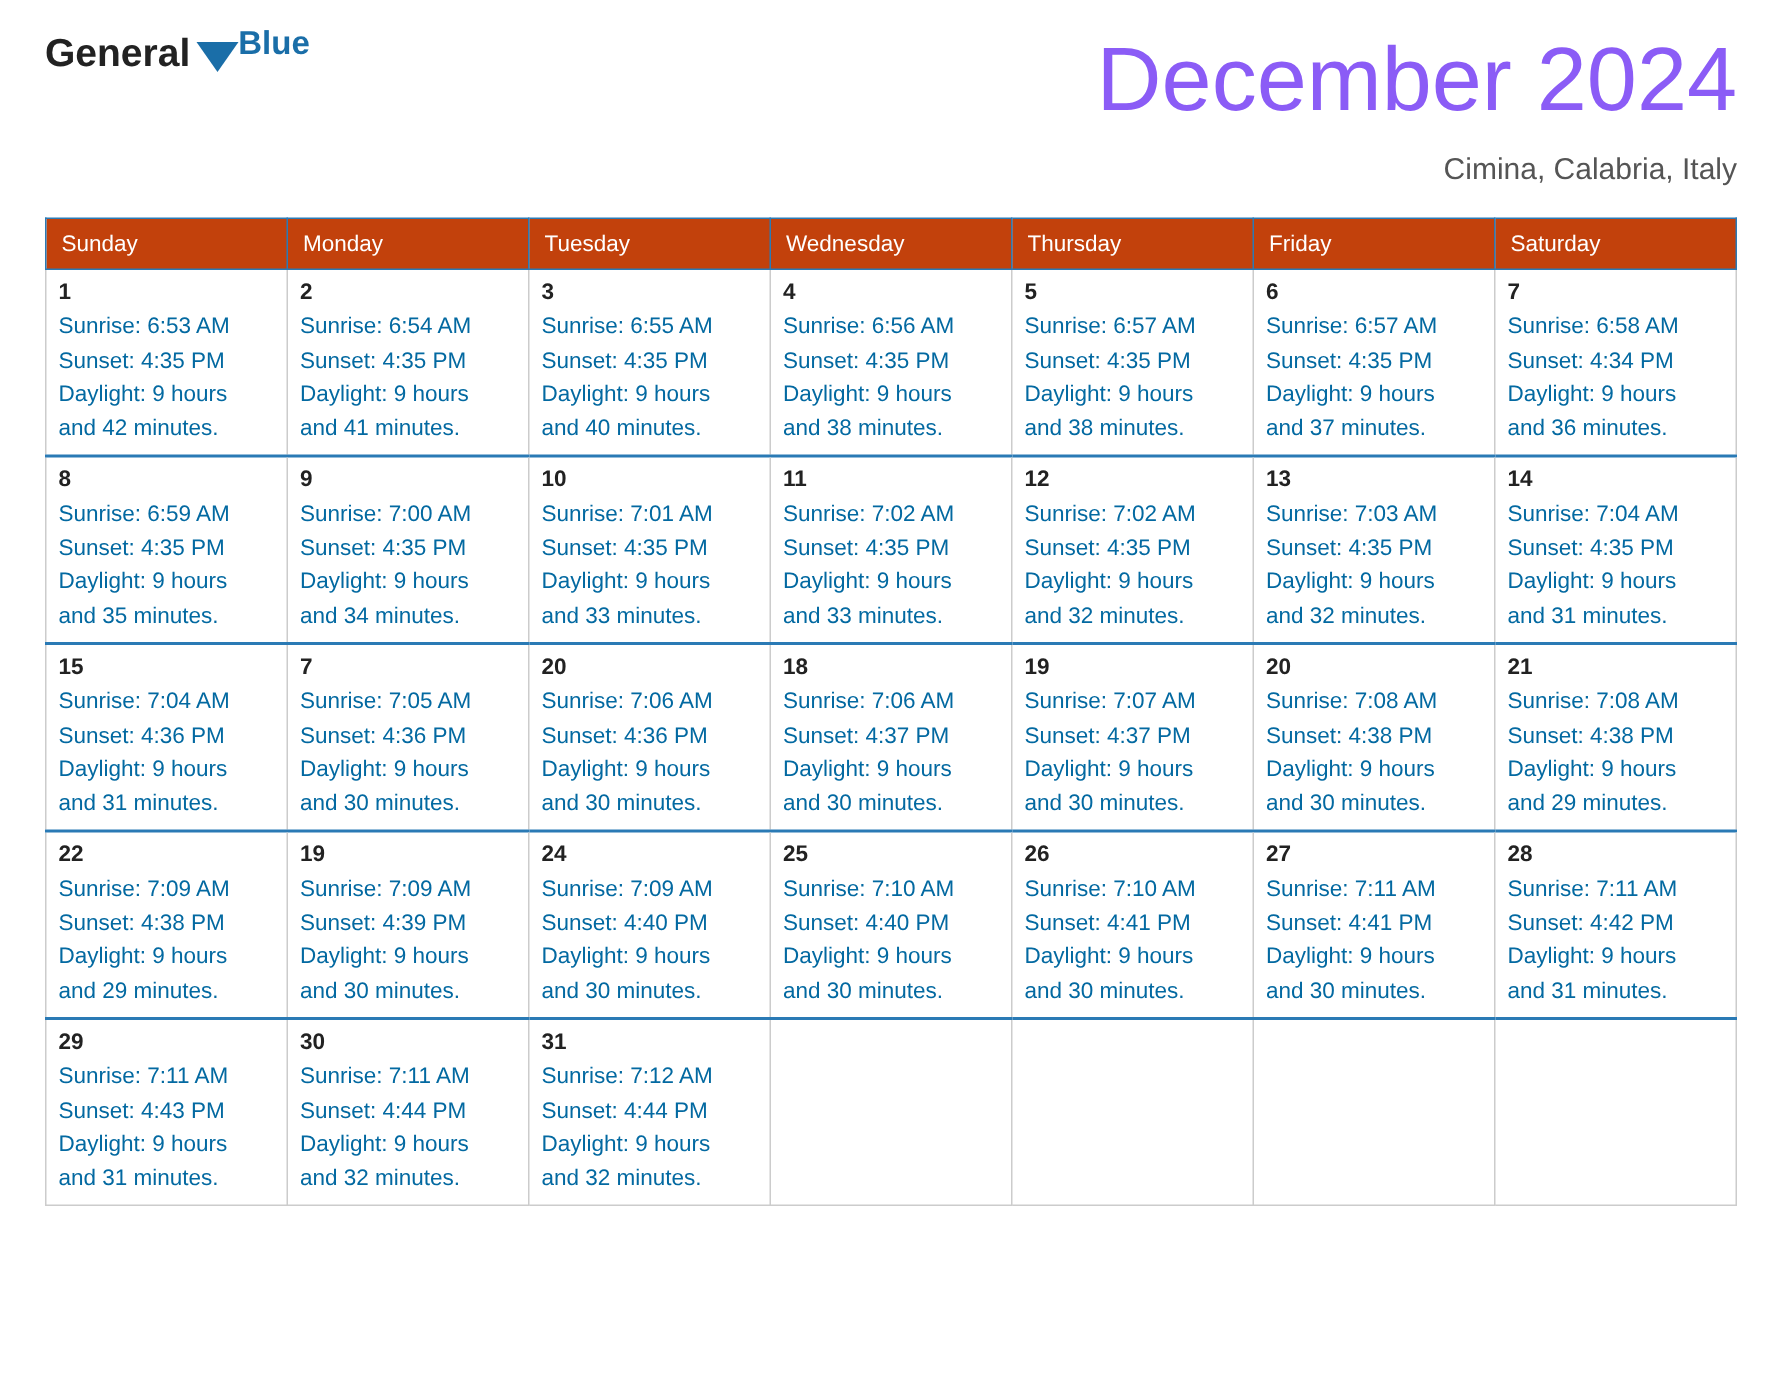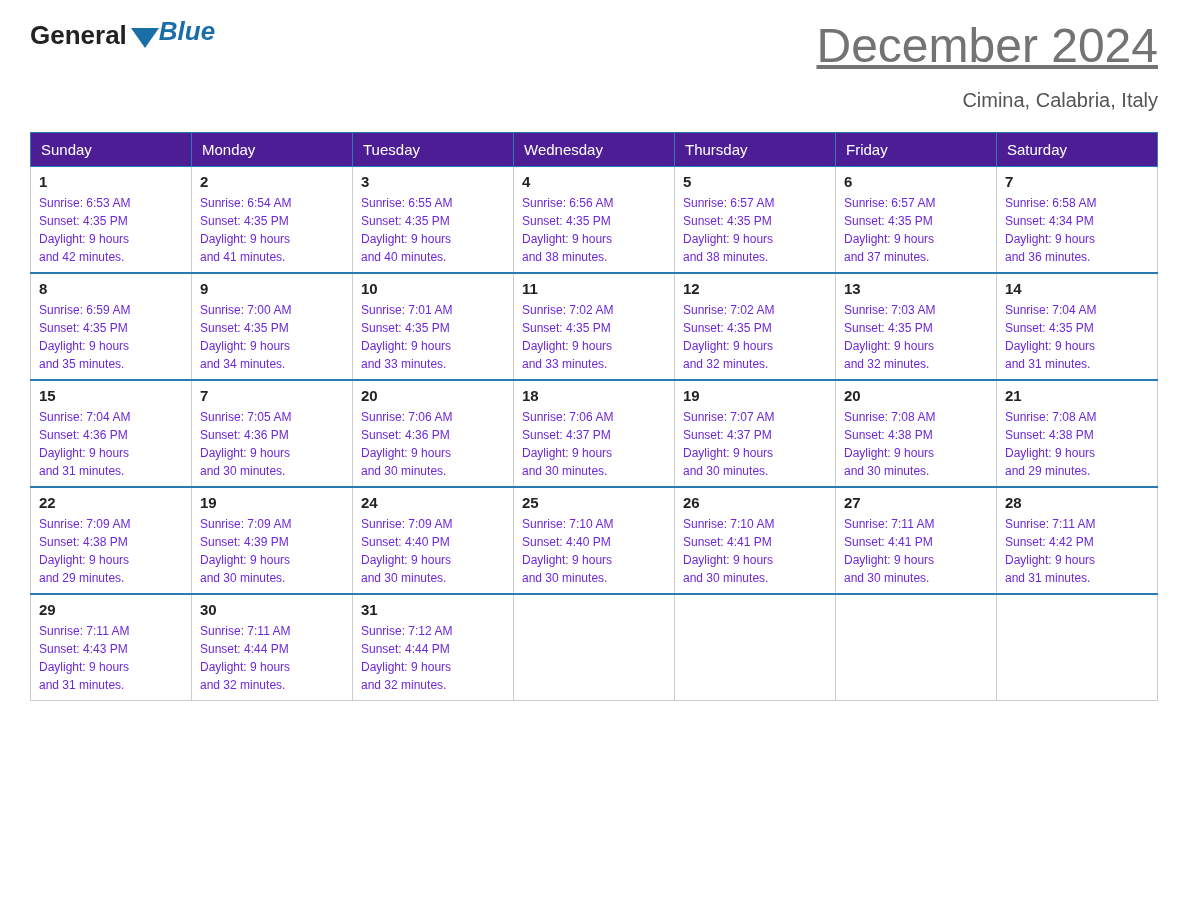--- a/index.html
+++ b/index.html
@@ -35,48 +35,46 @@
       width: 0;
       height: 0;
       border-left: 14px solid transparent;
       border-right: 14px solid transparent;
       border-top: 20px solid #1a6ea8;
       display: inline-block;
       margin-left: 2px;
       margin-top: 4px;
     }
     .logo-blue {
-      font-size: 26px;
+      font-size: 22px;
       font-weight: bold;
       color: #1a6ea8;
       margin-top: -4px;
-      font-style: italic;
     }
     .title-block {
       text-align: right;
     }
     .month-title {
-      font-size: 48px;
+      font-size: 60px;
       font-weight: normal;
-      color: #737373;
+      color: #8b5cf6;
       line-height: 1.1;
-      text-decoration: underline;
     }
     .location-title {
       font-size: 20px;
       color: #555;
       margin-top: 16px;
     }
     .calendar {
       width: 100%;
       border-collapse: collapse;
       border: 1px solid #999;
     }
     .calendar th {
-      background-color: #4c1d95;
+      background-color: #c2410c;
       color: #fff;
       font-size: 15px;
       font-weight: normal;
       padding: 8px 10px;
       text-align: left;
       border: 1px solid #2a7ab5;
     }
     .calendar td {
       vertical-align: top;
       padding: 6px 8px;
@@ -87,23 +85,23 @@
       min-height: 90px;
     }
     .day-num {
       font-size: 15px;
       font-weight: bold;
       color: #222;
       display: block;
       margin-bottom: 4px;
     }
     .day-info {
-      font-size: 12px;
+      font-size: 15px;
       line-height: 1.5;
-      color: #6d28d9;
+      color: #0369a1;
     }
     .row-divider td {
       border-top: 2px solid #2a7ab5;
     }
     .empty-cell {
       background: #fff;
     }
   </style>
 </head>
 <body>

